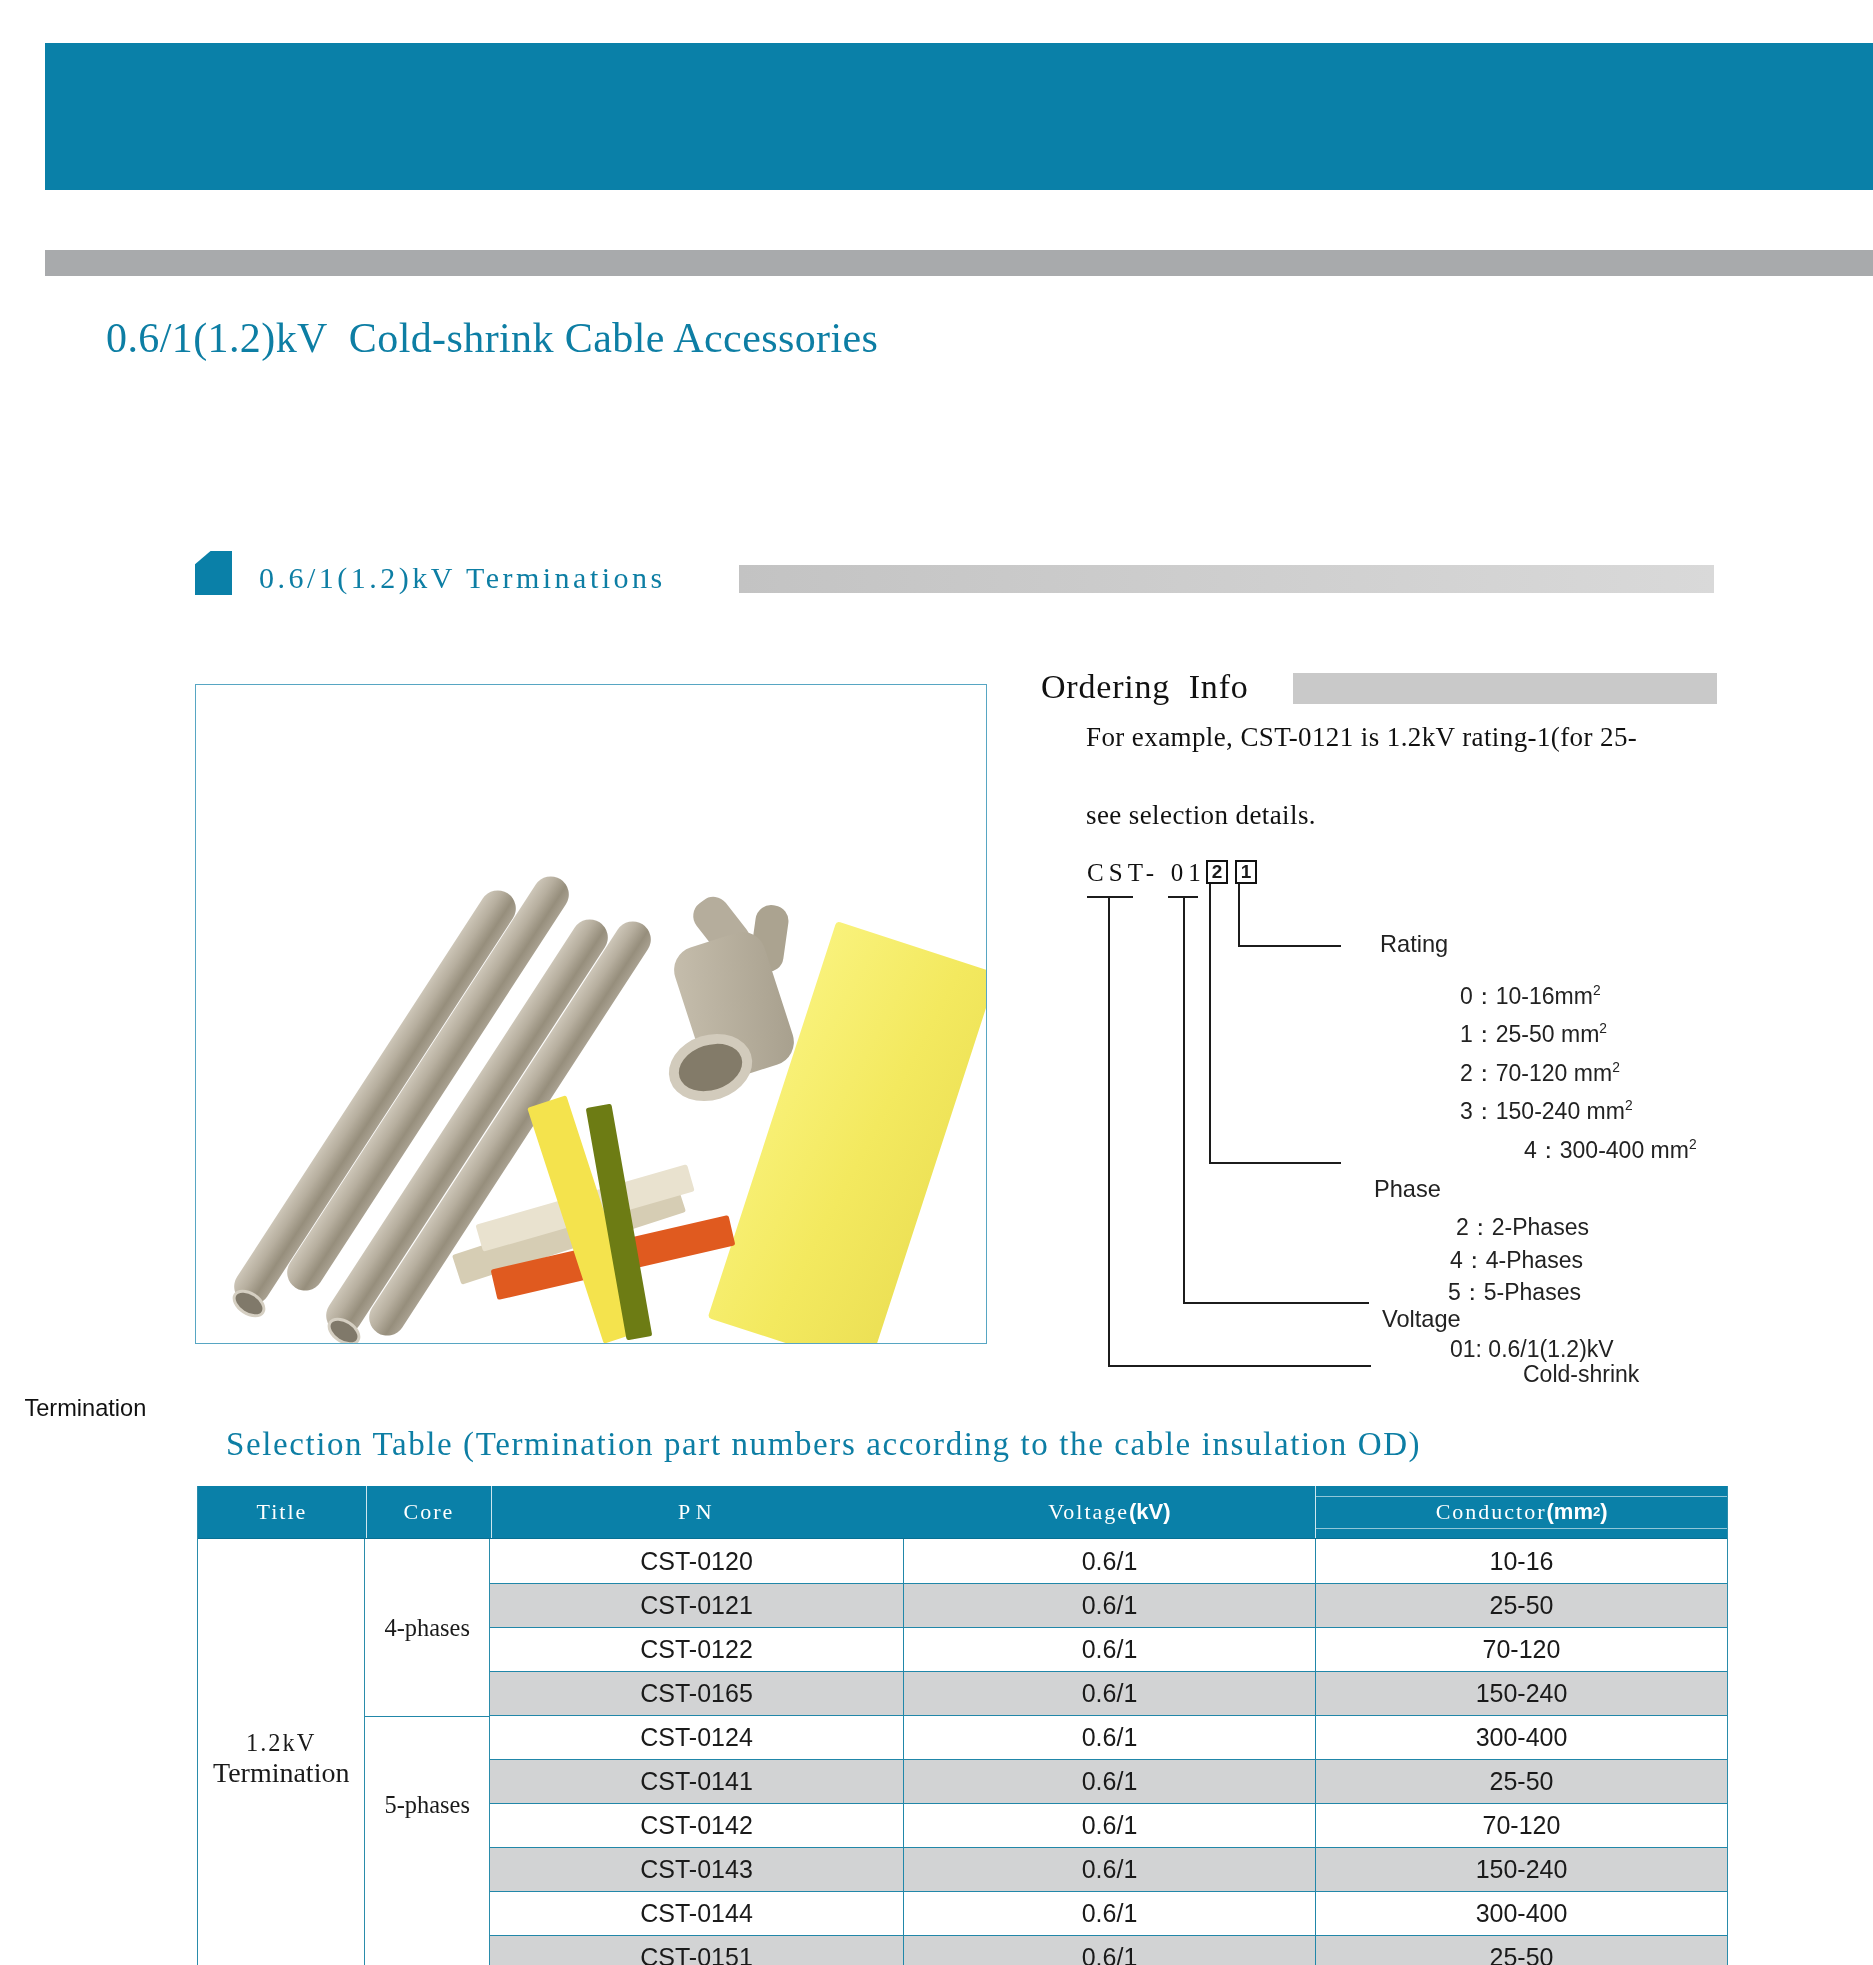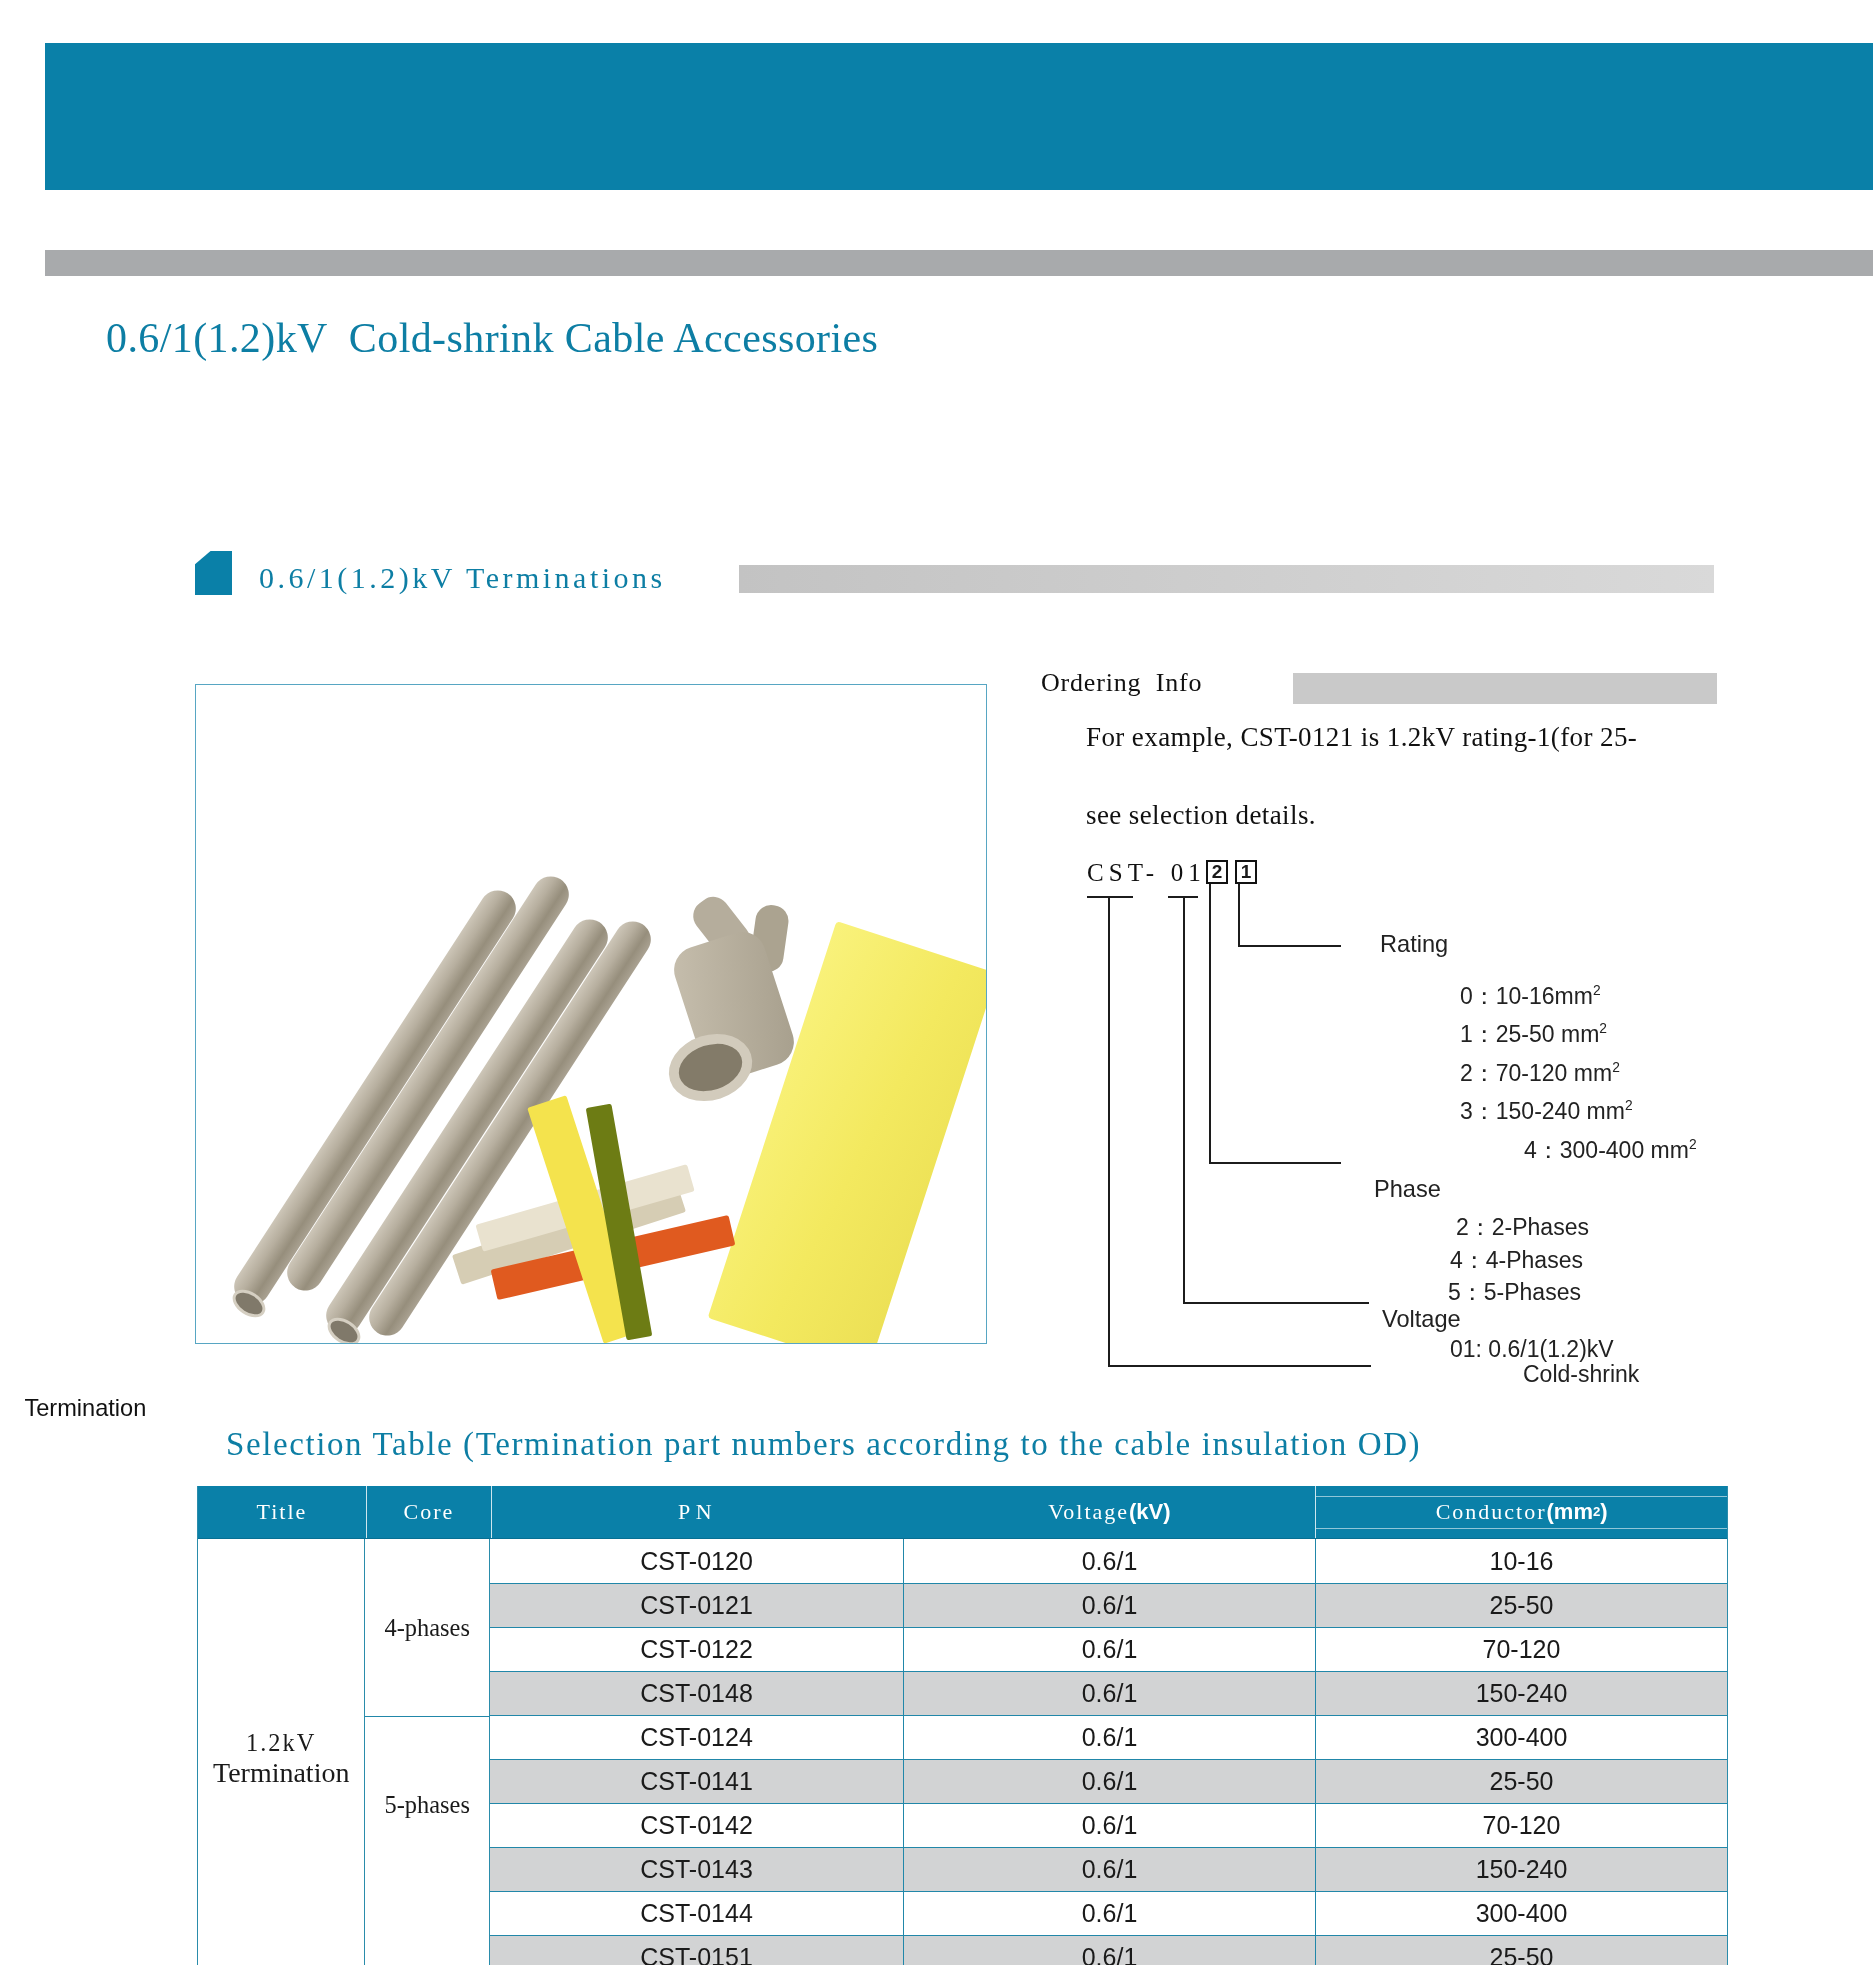--- a/index.html
+++ b/index.html
@@ -40,21 +40,21 @@
   .sheet{position:absolute;left:572px;top:252px;width:169px;height:417px;border-radius:3.9px;
     background:linear-gradient(100deg,#f9f27b,#f3e95f 55%,#ece055);transform:rotate(18deg);}
   .strip{position:absolute;border-radius:2.4px;}
   .strip-beige {left:255px;top:533px;width:236px;height:31px;background:#d6cdb4;transform:rotate(-18deg);}
   .strip-cream {left:279px;top:509px;width:220px;height:27.5px;background:#e9e2cf;transform:rotate(-16deg);}
   .strip-orange{left:295px;top:557px;width:244px;height:31px;background:#e05a1f;transform:rotate(-13deg);}
   .strip-yellow{left:265px;top:514px;width:248px;height:41px;background:#f4e34d;transform:rotate(72deg);}
   .strip-olive {left:305px;top:524px;width:236px;height:26px;background:#6d7c14;transform:rotate(80deg);}
 
   
-  #ordering-heading{left:1041px;top:668px;font-size:26px;letter-spacing:0.8px;color:#111;}
+  #ordering-heading{left:1041px;top:668px;font-size:34px;letter-spacing:0.8px;color:#111;}
   #ordering-bar{left:1293px;top:673px;width:424px;height:31px;background:#c9c9c9;}
   .para-line{position:absolute;left:1086px;font-size:27px;letter-spacing:0.4px;color:#111;}
   .sup{font-size:0.6em;vertical-align:super;line-height:0;}
 
   #part-code{left:1087px;top:859px;font-size:25px;letter-spacing:5.1px;color:#111;}
   .code-box{position:absolute;top:860px;width:22px;height:23.6px;border:2px solid #111;
     display:flex;align-items:center;justify-content:center;font-weight:bold;font-size:19px;
     font-family:"Liberation Sans",sans-serif;letter-spacing:0;}
   #code-box-phase{left:1206px;}
   #code-box-rating{left:1235px;}
@@ -212,21 +212,21 @@
             <div class="t-cell pn">CST-0121</div>
             <div class="t-cell v">0.6/1</div>
             <div class="t-cell cd">25-50</div>
           </div>
         <div class="t-row">
             <div class="t-cell pn">CST-0122</div>
             <div class="t-cell v">0.6/1</div>
             <div class="t-cell cd">70-120</div>
           </div>
         <div class="t-row">
-            <div class="t-cell pn">CST-0148</div>
+            <div class="t-cell pn">CST-0165</div>
             <div class="t-cell v">0.6/1</div>
             <div class="t-cell cd">150-240</div>
           </div>
         <div class="t-row">
             <div class="t-cell pn">CST-0124</div>
             <div class="t-cell v">0.6/1</div>
             <div class="t-cell cd">300-400</div>
           </div>
         <div class="t-row">
             <div class="t-cell pn">CST-0141</div>

